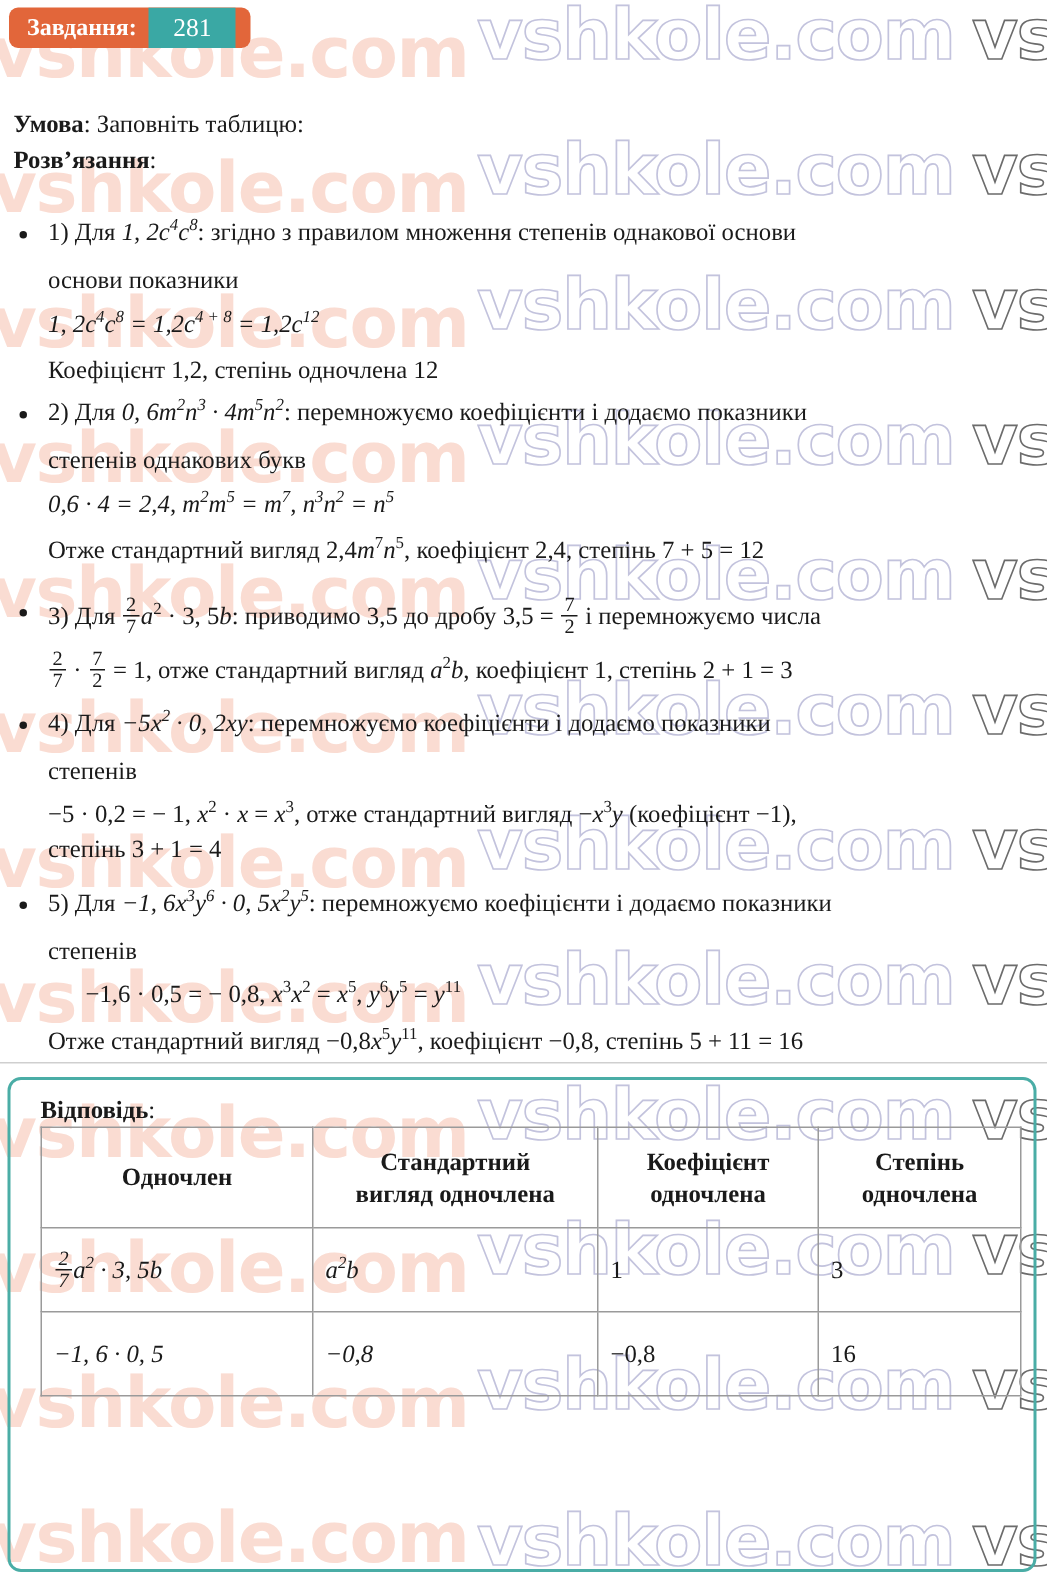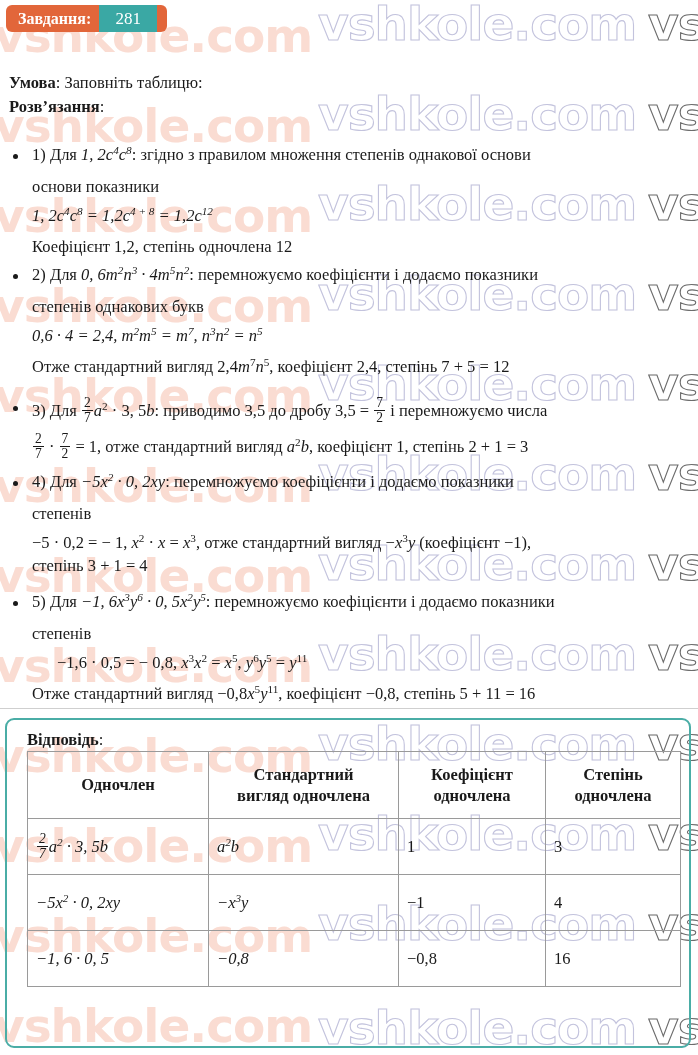--- a/index.html
+++ b/index.html
@@ -317,26 +317,20 @@
       </tr>
     </thead>
     <tbody>
       <tr>
         <td class="it"><span class="frac"><span class="num">2</span><span class="den">7</span></span><i>a</i><sup>2</sup> · 3, 5<i>b</i></td>
         <td class="it"><i>a</i><sup>2</sup><i>b</i></td>
         <td>1</td>
         <td>3</td>
       </tr>
       <tr>
-        <td class="it">−5<i>x</i><sup>2</sup> · 0, 2<i>xy</i></td>
-        <td class="it">−<i>x</i><sup>3</sup><i>y</i></td>
-        <td>−1</td>
-        <td>4</td>
-      </tr>
-      <tr>
         <td class="it">−1, 6 · 0, 5</td>
         <td class="it">−0,8</td>
         <td>−0,8</td>
         <td>16</td>
       </tr>
     </tbody>
   </table>
 
 </div>
 

